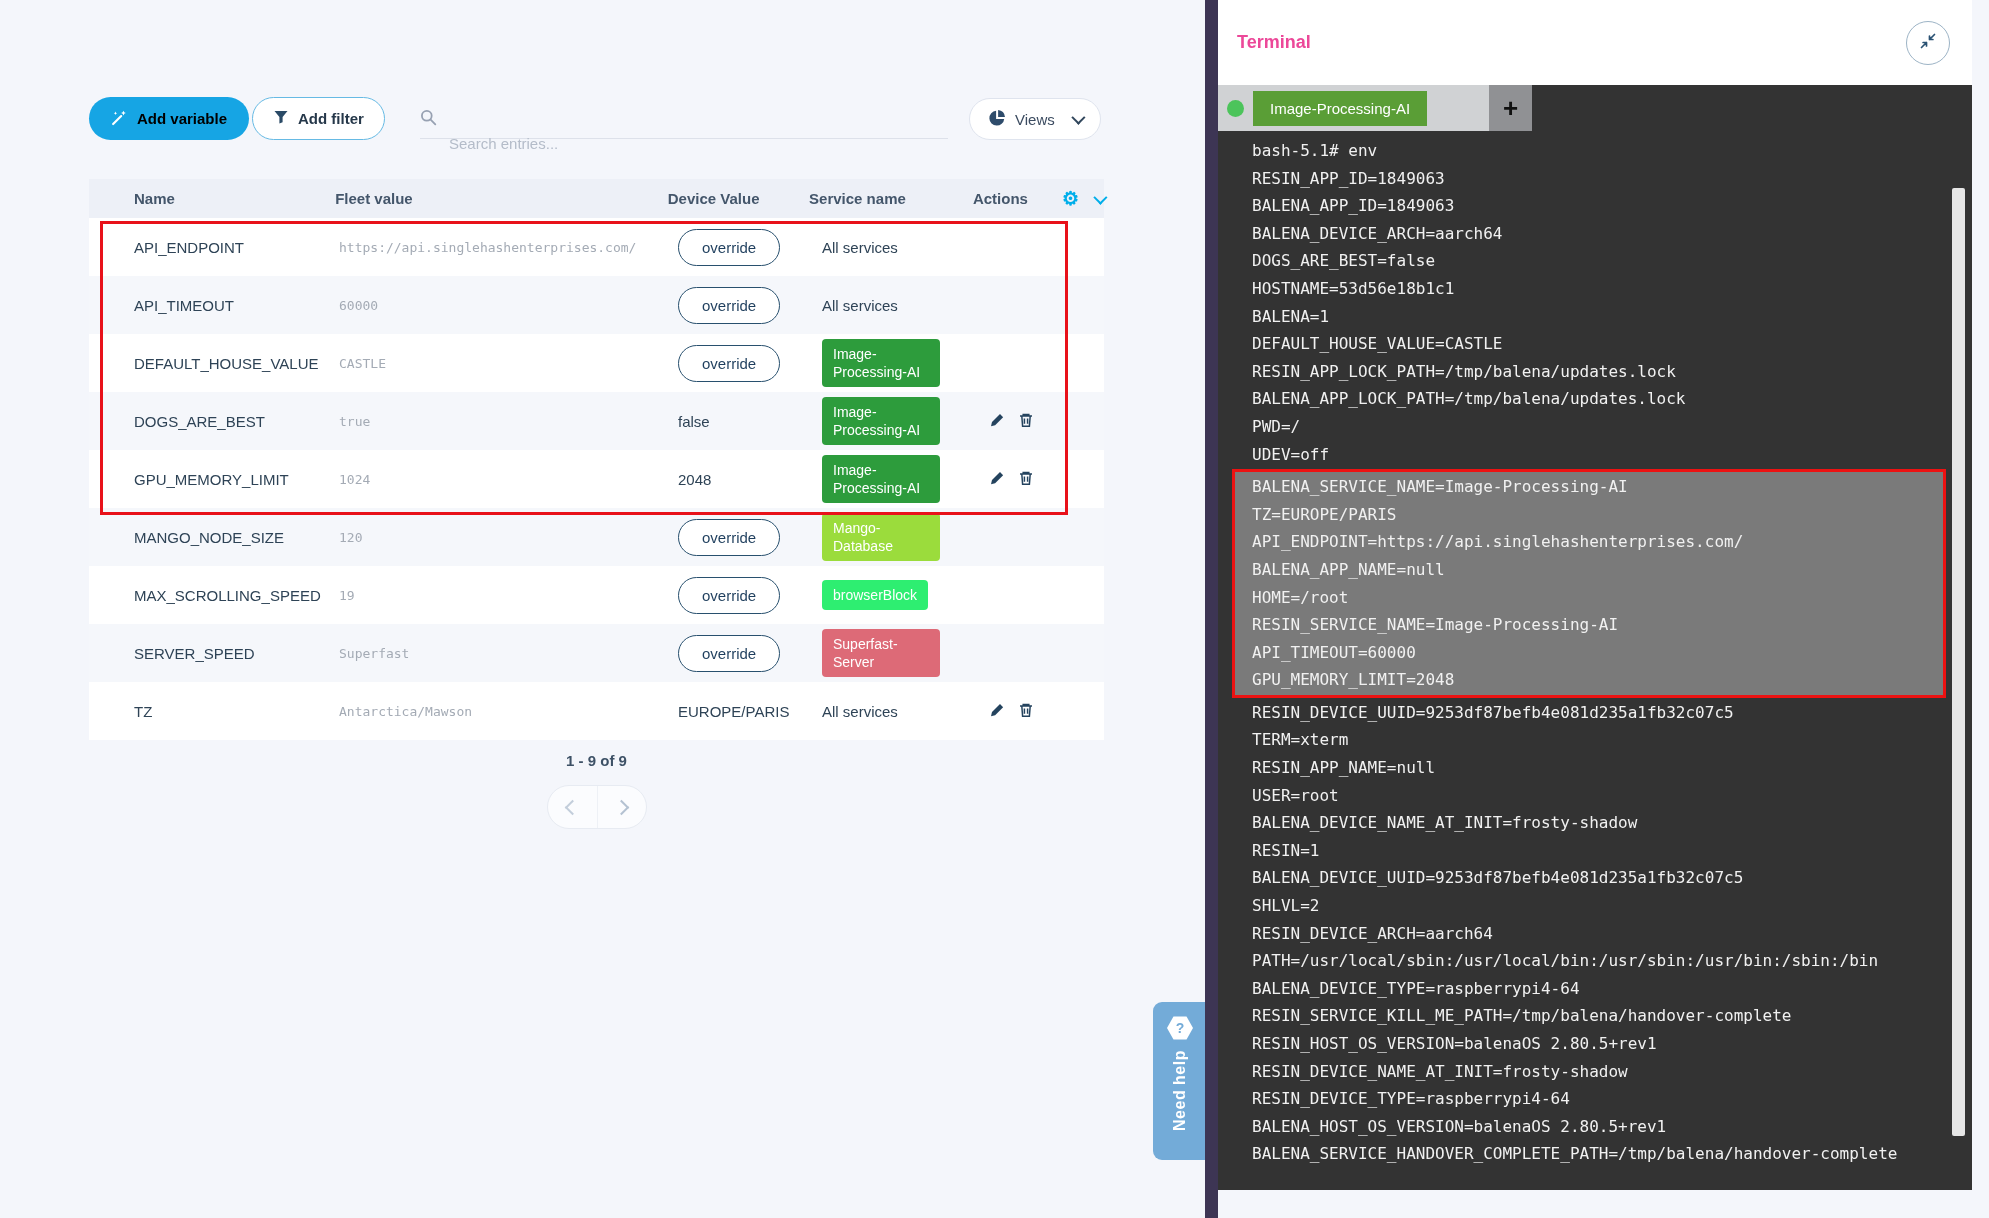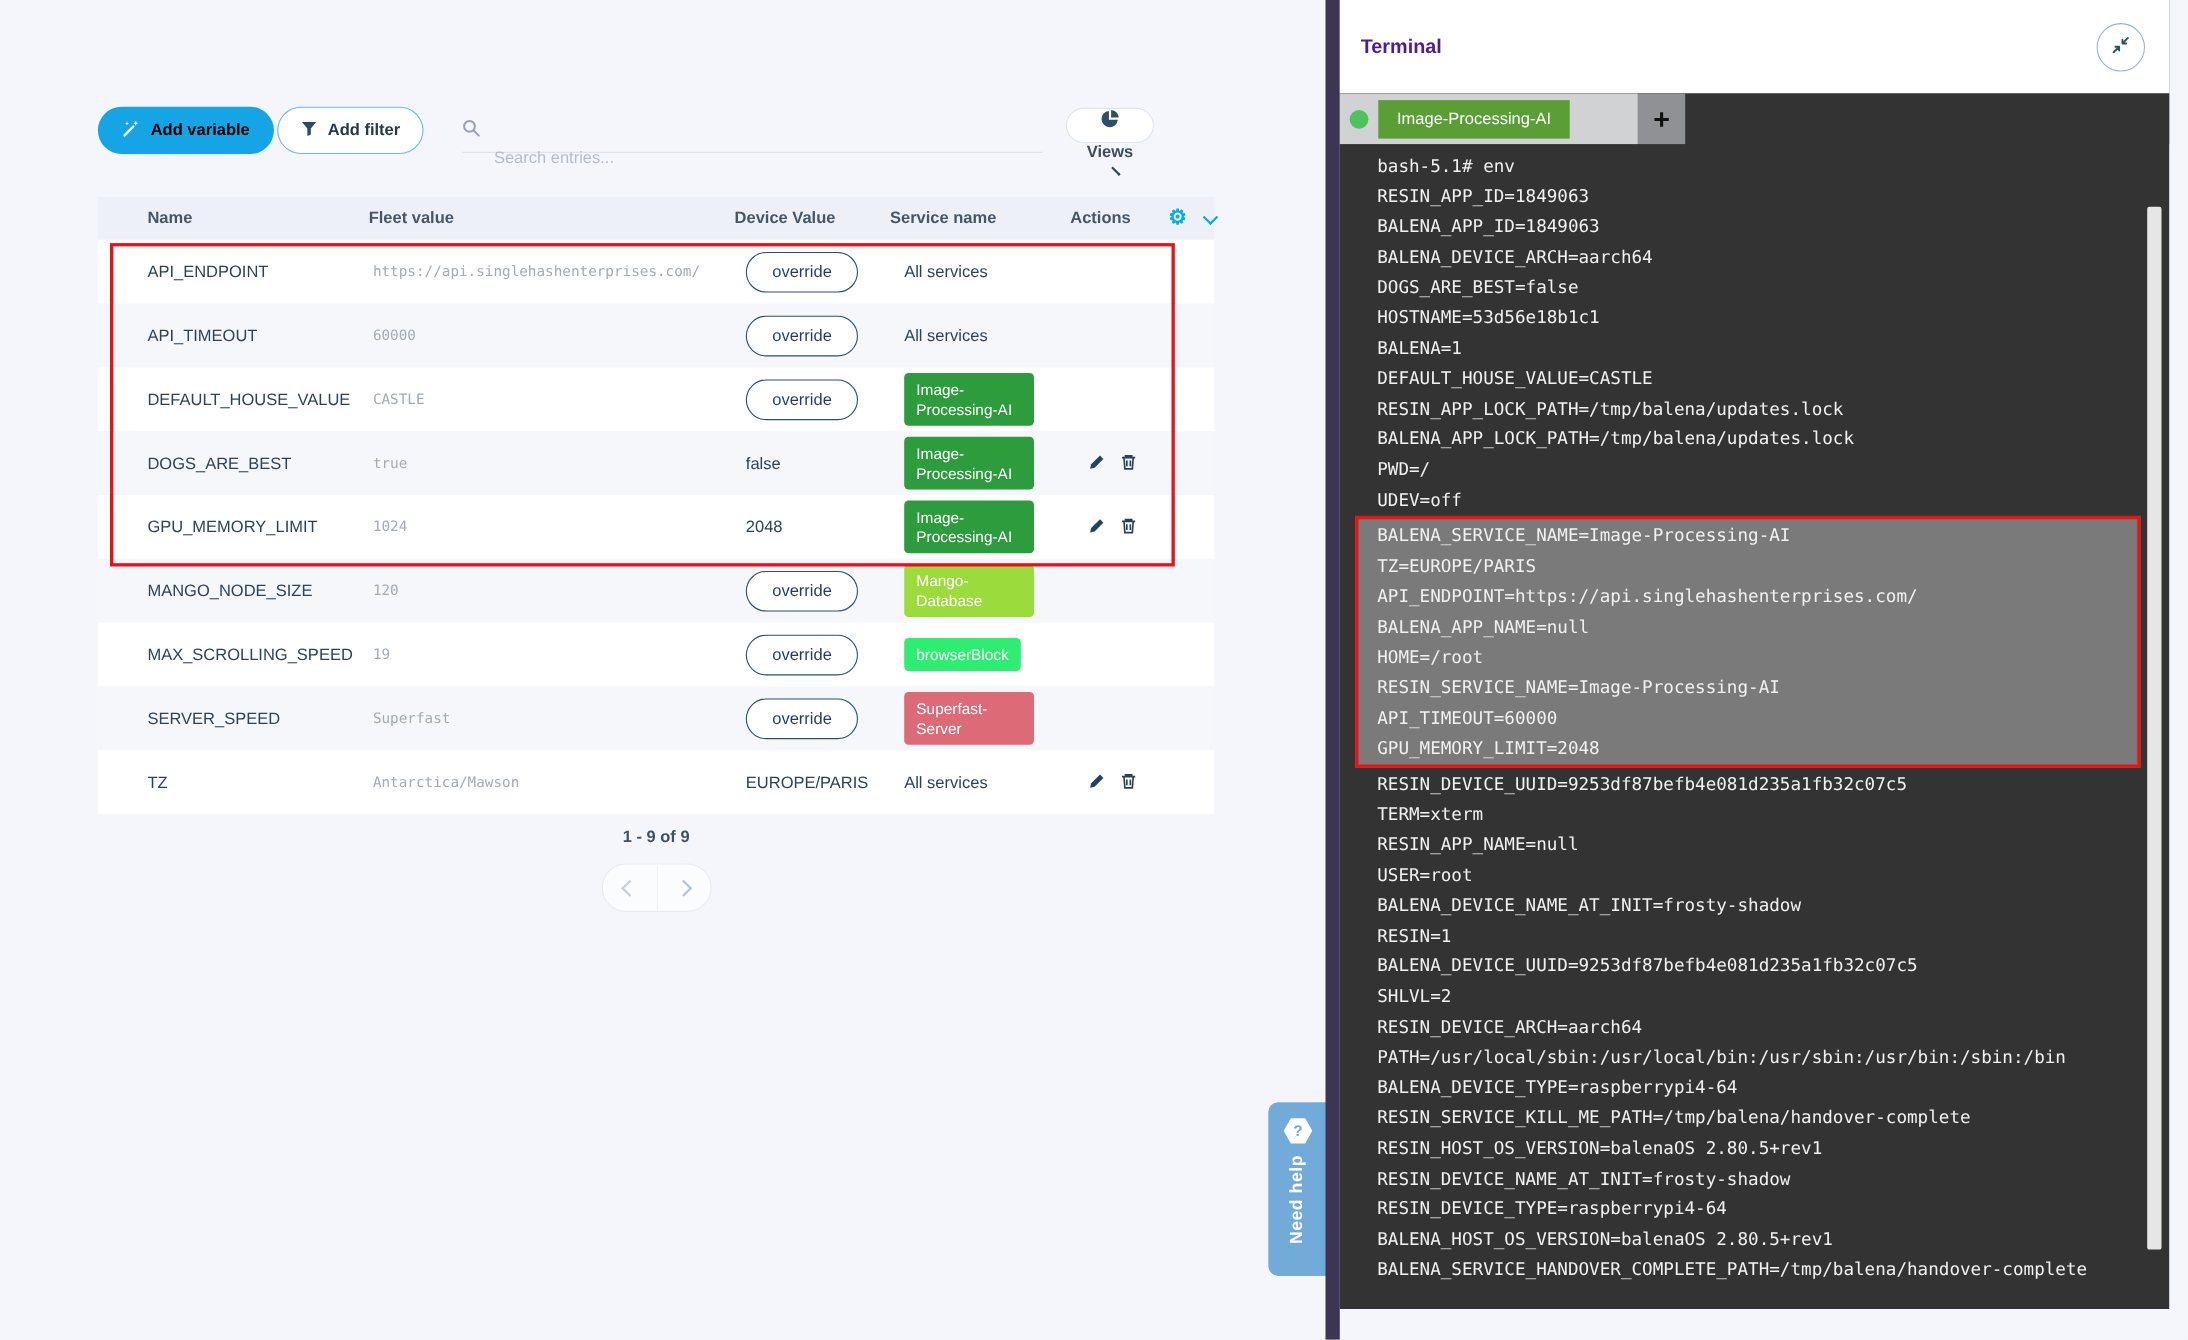--- a/index.html
+++ b/index.html
@@ -13,22 +13,22 @@
        font-family:"Liberation Sans",sans-serif;font-size:15px;}
   .btn-add{position:absolute;left:89px;top:97px;height:43px;padding:0 22px;
        border-radius:22px;background:#16a5e4;color:#000000;font-weight:700;}
   .btn-filter{position:absolute;left:252px;top:97px;height:43px;padding:0 20px;
        border-radius:22px;background:#fff;border:1.5px solid #66bae4;color:#26384a;font-weight:700;}
   .search-wrap{position:absolute;left:420px;top:100px;width:528px;height:38px;
        display:flex;align-items:center;gap:10px;border-bottom:1px solid #dde1ea;}
   .search-wrap input{border:none;outline:none;background:transparent;flex:1;
        font-size:15px;color:#a21caf;font-family:"Liberation Sans",sans-serif;margin-top:48px;}
   .search-wrap input::placeholder{color:#b4bcc9;}
-  .btn-views{position:absolute;left:969px;top:98px;height:32px;padding:0 18px;
-       border-radius:21px;background:#fff;border:1.5px solid #dfe4ee;color:#3b4b60;font-weight:700;flex-direction:column;}
+  .btn-views{position:absolute;left:969px;top:98px;height:42px;padding:0 18px;
+       border-radius:21px;background:#fff;border:1.5px solid #dfe4ee;color:#3b4b60;font-weight:400;}
 
   
   .table{position:absolute;left:89px;top:179px;width:1015px;}
   .thead{height:39px;background:#edf0f7;display:flex;align-items:center;font-weight:700;
        font-size:15px;color:#44566b;}
   .trow{height:58px;display:flex;align-items:center;font-size:15px;background:#fff;}
   .trow.alt{background:#f5f7fb;}
   .cell,.th{display:flex;align-items:center;box-sizing:border-box;}
   .c1{width:250px;padding-left:45px;gap:7px;}
   .c2{width:339px;gap:7px;}
@@ -73,21 +73,21 @@
         display:flex;align-items:center;justify-content:center;color:#73abd8;font-weight:700;font-size:14px;}
   .help-label{writing-mode:vertical-rl;transform:rotate(180deg);color:#fff;font-size:16px;
         font-weight:700;margin-top:10px;letter-spacing:.5px;}
 
   .divider{position:absolute;left:1205px;top:0;width:13px;height:1218px;background:#3d3554;z-index:3;}
 
   
   .terminal-panel{position:absolute;left:1218px;top:0;width:754px;height:1190px;background:#333333;z-index:4;}
   .t-header{height:85px;background:#fff;display:flex;align-items:center;justify-content:space-between;
         padding:0 22px 0 19px;box-sizing:border-box;}
-  .t-title{font-size:18px;font-weight:700;color:#4c1d95;text-align:center;}
+  .t-title{font-size:18px;font-weight:700;color:#ec4899;text-align:center;}
   .collapse-btn{width:44px;height:44px;border-radius:50%;border:1.5px solid #9db4c6;background:#fff;
         display:flex;align-items:center;justify-content:center;cursor:pointer;}
   .t-tabs{height:46px;background:#333333;display:flex;align-items:stretch;}
   .tabs-light{width:271px;background:#d0d2d4;display:flex;align-items:center;gap:9px;padding-left:9px;box-sizing:border-box;}
   .dot{width:17px;height:17px;border-radius:50%;background:#4cc45b;flex:none;}
   .tab-green{height:35px;background:#5a9e36;color:#fff;padding:0 17px;display:flex;align-items:center;
         font-size:15px;cursor:pointer;white-space:nowrap;}
   .tab-plus{width:43px;background:#909194;color:#101010;font-size:26px;font-weight:700;border:none;
         display:flex;align-items:center;justify-content:center;cursor:pointer;}
   .t-body{height:1059px;box-sizing:border-box;padding:6px 12px 0 34px;overflow:hidden;

